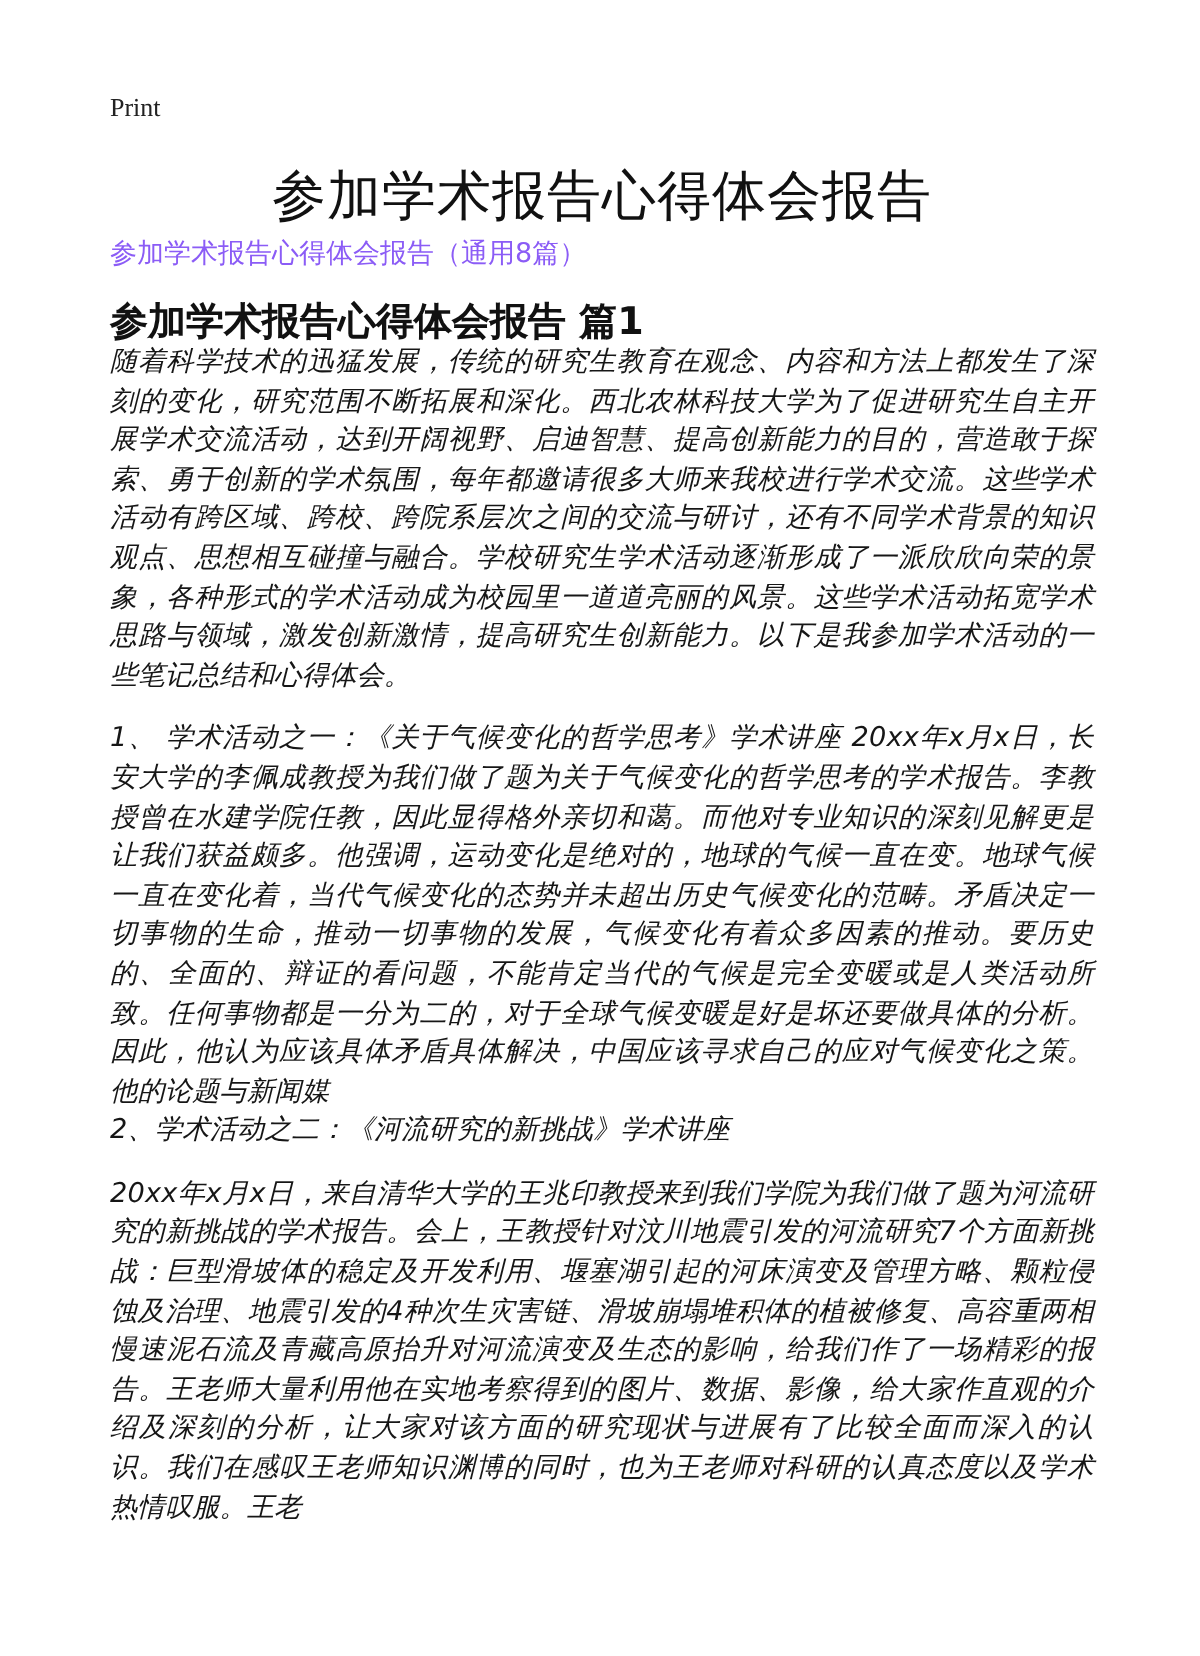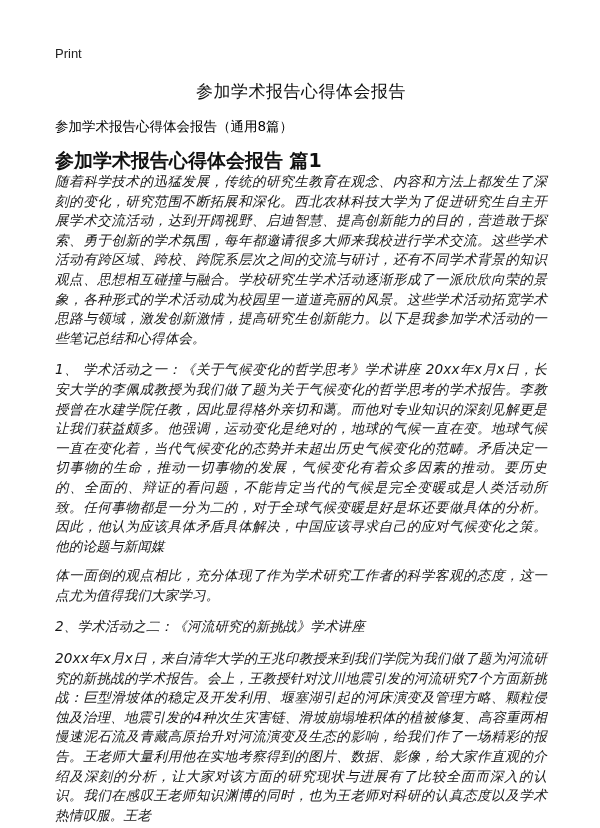--- a/index.html
+++ b/index.html
@@ -1,37 +1,36 @@
 <!DOCTYPE html>
 <html><head>
 <meta charset="utf-8">
 <style>
   html, body { margin: 0; padding: 0; background: #ffffff; }
   body { width: 600px; height: 828px; overflow: hidden; position: relative;
          font-family: "DejaVu Sans", "Liberation Sans", sans-serif; color: #111; }
   .page { position: absolute; left: 55px; top: 0; width: 492px; }
-  .print-label { position: absolute; top: 46px; left: 0; font-family: Liberation Sans, sans-serif;
+  .print-label { position: absolute; top: 46px; left: 0; font-family: Liberation Serif, serif;
                  font-size: 13px; color: #222; }
   .doc-title { position: absolute; top: 80px; left: 0; width: 492px; text-align: center;
-               font-size: 17px; color: #111; letter-spacing: 0.5px; }
-  .doc-subtitle { position: absolute; top: 118px; left: 0; font-size: 13.5px; color: #000000; }
+               font-size: 27px; color: #111; letter-spacing: 0.5px; }
+  .doc-subtitle { position: absolute; top: 118px; left: 0; font-size: 13.5px; color: #8b5cf6; }
   .section-heading { position: absolute; top: 148px; left: 0; font-size: 19px; font-weight: bold; color: #111; }
   .body { position: absolute; top: 172px; left: 0; width: 492px; font-size: 13.6px; line-height: 19.6px;
           color: #161616; text-align: justify; letter-spacing: 0.1px; }
   .body p { margin: 0 0 12px 0; font-style: italic; }
-  .body p.tight { margin-bottom: 10px; }
+  .body p.tight { margin-bottom: 0; }
 </style>
 </head>
 <body>
 
 <div class="page">
   <div class="print-label">Print</div>
   <div class="doc-title">参加学术报告心得体会报告</div>
   <div class="doc-subtitle">参加学术报告心得体会报告（通用8篇）</div>
   <div class="section-heading">参加学术报告心得体会报告 篇1</div>
   <div class="body">
     <p>随着科学技术的迅猛发展，传统的研究生教育在观念、内容和方法上都发生了深刻的变化，研究范围不断拓展和深化。西北农林科技大学为了促进研究生自主开展学术交流活动，达到开阔视野、启迪智慧、提高创新能力的目的，营造敢于探索、勇于创新的学术氛围，每年都邀请很多大师来我校进行学术交流。这些学术活动有跨区域、跨校、跨院系层次之间的交流与研讨，还有不同学术背景的知识观点、思想相互碰撞与融合。学校研究生学术活动逐渐形成了一派欣欣向荣的景象，各种形式的学术活动成为校园里一道道亮丽的风景。这些学术活动拓宽学术思路与领域，激发创新激情，提高研究生创新能力。以下是我参加学术活动的一些笔记总结和心得体会。</p>
     <p class="tight">1、 学术活动之一：《关于气候变化的哲学思考》学术讲座 20xx年x月x日，长安大学的李佩成教授为我们做了题为关于气候变化的哲学思考的学术报告。李教授曾在水建学院任教，因此显得格外亲切和蔼。而他对专业知识的深刻见解更是让我们获益颇多。他强调，运动变化是绝对的，地球的气候一直在变。地球气候一直在变化着，当代气候变化的态势并未超出历史气候变化的范畴。矛盾决定一切事物的生命，推动一切事物的发展，气候变化有着众多因素的推动。要历史的、全面的、辩证的看问题，不能肯定当代的气候是完全变暖或是人类活动所致。任何事物都是一分为二的，对于全球气候变暖是好是坏还要做具体的分析。因此，他认为应该具体矛盾具体解决，中国应该寻求自己的应对气候变化之策。他的论题与新闻媒</p>
-    <p>体一面倒的观点相比，充分体现了作为学术研究工作者的科学客观的态度，这一点尤为值得我们大家学习。</p>
     <p>2、学术活动之二：《河流研究的新挑战》学术讲座</p>
     <p>20xx年x月x日，来自清华大学的王兆印教授来到我们学院为我们做了题为河流研究的新挑战的学术报告。会上，王教授针对汶川地震引发的河流研究7个方面新挑战：巨型滑坡体的稳定及开发利用、堰塞湖引起的河床演变及管理方略、颗粒侵蚀及治理、地震引发的4种次生灾害链、滑坡崩塌堆积体的植被修复、高容重两相慢速泥石流及青藏高原抬升对河流演变及生态的影响，给我们作了一场精彩的报告。王老师大量利用他在实地考察得到的图片、数据、影像，给大家作直观的介绍及深刻的分析，让大家对该方面的研究现状与进展有了比较全面而深入的认识。我们在感叹王老师知识渊博的同时，也为王老师对科研的认真态度以及学术热情叹服。王老</p>
   </div>
 </div>
 
 </body></html>

